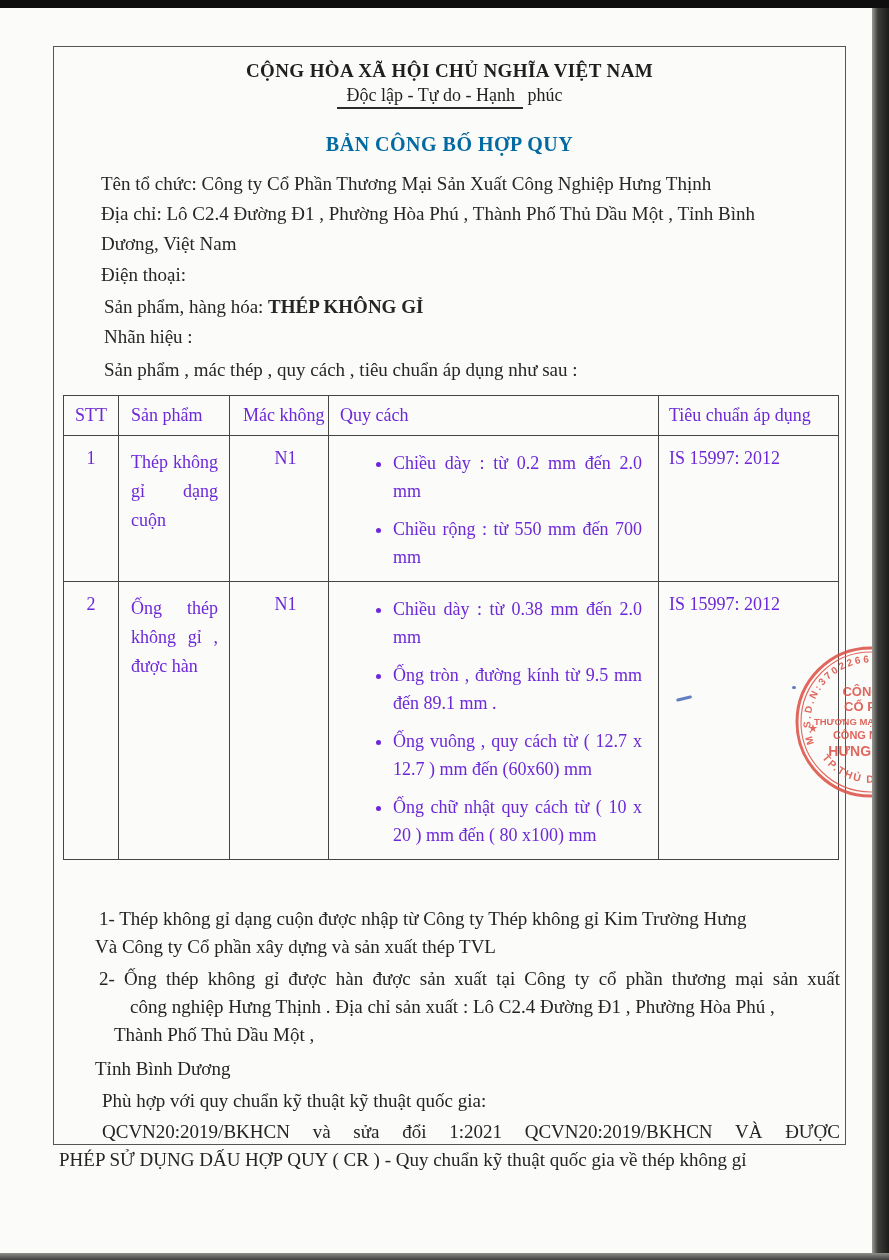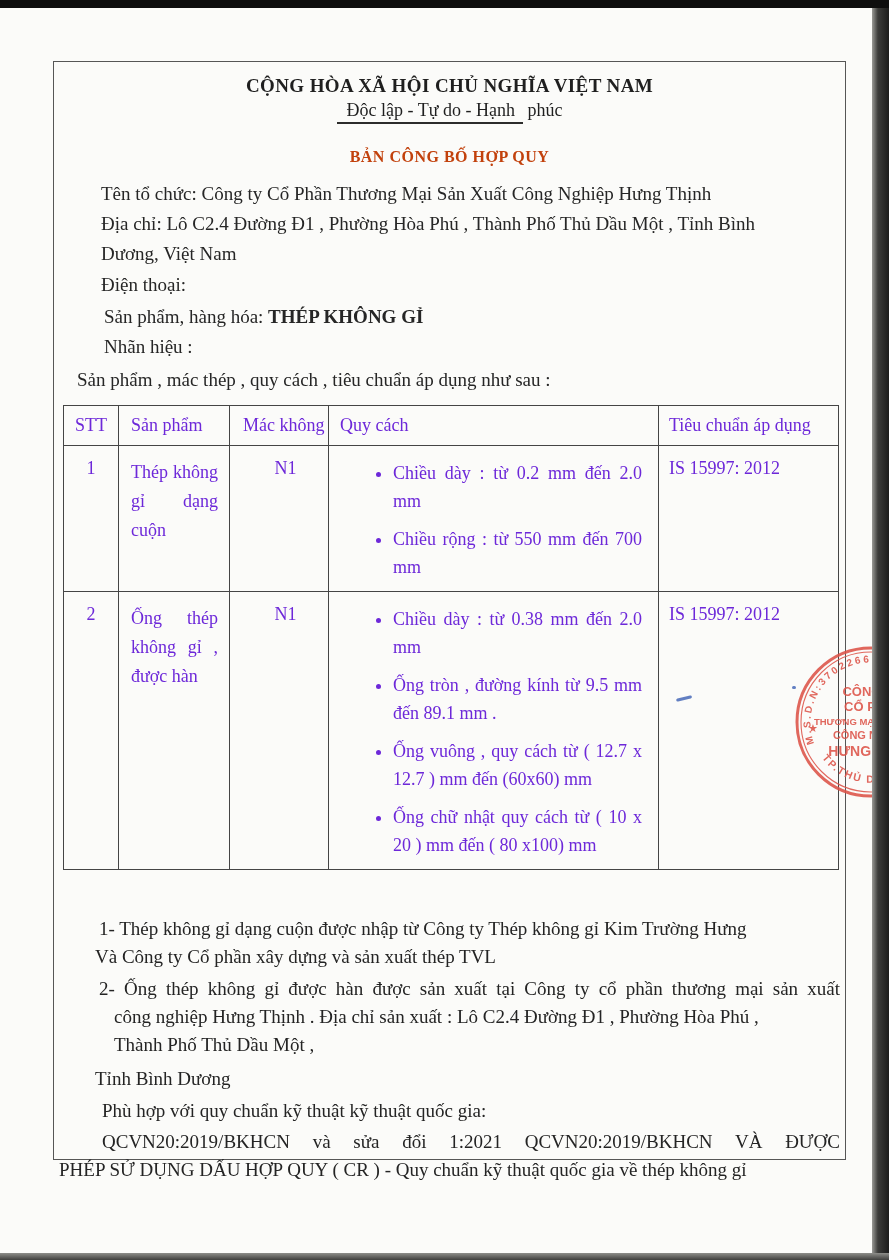--- a/index.html
+++ b/index.html
@@ -11,38 +11,38 @@
     color: #262626;
     overflow: hidden;
   }
   .scan-top-bar { position: absolute; left: 0; top: 0; width: 889px; height: 8px; background: #0e0e0e; z-index: 30; }
   .scan-right-band { position: absolute; top: 0; right: 0; width: 17px; height: 1260px;
     background: linear-gradient(to right, #9a9a96 0%, #3c3c3a 35%, #1c1c1b 100%); z-index: 25; }
   .scan-bottom-bar { position: absolute; left: 0; bottom: 0; width: 889px; height: 7px;
     background: linear-gradient(to bottom, #8e8e8a, #3f3f3d); z-index: 30; }
 
   .frame {
-    position: absolute; left: 53px; top: 61px; width: 793px; height: 1099px;
+    position: absolute; left: 53px; top: 46px; width: 793px; height: 1099px;
     border: 1.6px solid #565656; background: transparent;
   }
 
   .center { text-align: center; }
   .country { padding-top: 13px; font-size: 19px; font-weight: bold; letter-spacing: .4px; color: #1f1f1f; }
   .motto { margin-top: 3px; font-size: 18px; font-weight: normal; color: #1f1f1f; }
   .motto .u { border-bottom: 2px solid #2c2c2c; padding: 0 8px 2px 10px; }
-  .doc-title { margin-top: 27px; font-size: 16px; font-weight: bold; letter-spacing: .5px; color: #c2410c; }
+  .doc-title { margin-top: 27px; font-size: 20px; font-weight: bold; letter-spacing: .5px; color: #0369a1; }
   .doc-number { margin-top: 11px; font-size: 19px; }
 
   .bodyline { margin-left: 47px; width: 712px; font-size: 19px; line-height: 30px; }
   .org { margin-top: 13px; }
   .phone { margin-top: 1px; }
   .product { margin-top: 2px; margin-left: 50px; }
   .product b { font-weight: bold; }
   .brand { margin-left: 50px; }
-  .intro { margin-top: 3px; margin-left: 23px; width: 740px; }
+  .intro { margin-top: 3px; margin-left: 50px; width: 740px; }
 
   table.spec {
     margin-top: 10px; margin-left: 9px;
     border-collapse: collapse; table-layout: fixed;
     width: 775px; font-size: 18px; color: #6d28d9;
   }
   table.spec td { border: 1.4px solid #454545; vertical-align: top; }
   table.spec tr.hdr td { height: 40px; vertical-align: middle; font-size: 18px; }
   .c-stt  { width: 55px;  text-align: center; }
   .c-sp   { width: 111px; padding-left: 12px; }
@@ -57,21 +57,21 @@
   td.v-qc  { padding: 3px 0 0 0; }
   td.v-tc  { padding: 12px 8px 0 10px; }
   ul.spec-list { margin: 10px 0 0 0; padding-left: 64px; list-style: disc outside; }
   ul.spec-list li { margin-bottom: 10px; padding-right: 16px; text-align: justify; line-height: 28px; }
 
   .notes { font-size: 19px; color: #242424; }
   .nline { line-height: 28px; }
   .n1l1 { margin-top: 45px; margin-left: 45px; width: 740px; }
   .n1l2 { margin-left: 41px; }
   .n2l1 { margin-top: 4px; margin-left: 45px; width: 741px; text-align: justify; text-align-last: justify; }
-  .n2l2 { margin-left: 60px; width: 726px; font-family: Liberation Serif, serif; }
+  .n2l2 { margin-left: 76px; width: 726px; font-family: Liberation Serif, serif; }
   .n2l3 { margin-left: 60px; }
   .tinh { margin-top: 6px; margin-left: 41px; }
   .phuhop { margin-top: 4px; margin-left: 48px; }
   .qcvn1 { margin-top: 3px; margin-left: 48px; width: 738px; text-align: justify; text-align-last: justify; }
   .qcvn2 { margin-left: 5px; width: 781px; }
 
   .stamp-wrap { position: absolute; left: 791px; top: 642px; width: 160px; height: 160px; z-index: 20; opacity: .88; }
   .ink-mark { position: absolute; background: #3c60b4; opacity: .8; z-index: 15; border-radius: 2px; }
   .ink-dash { left: 676px; top: 697px; width: 16px; height: 2.5px; transform: rotate(-14deg); }
   .ink-dot  { left: 792px; top: 686px; width: 4px; height: 3px; }

